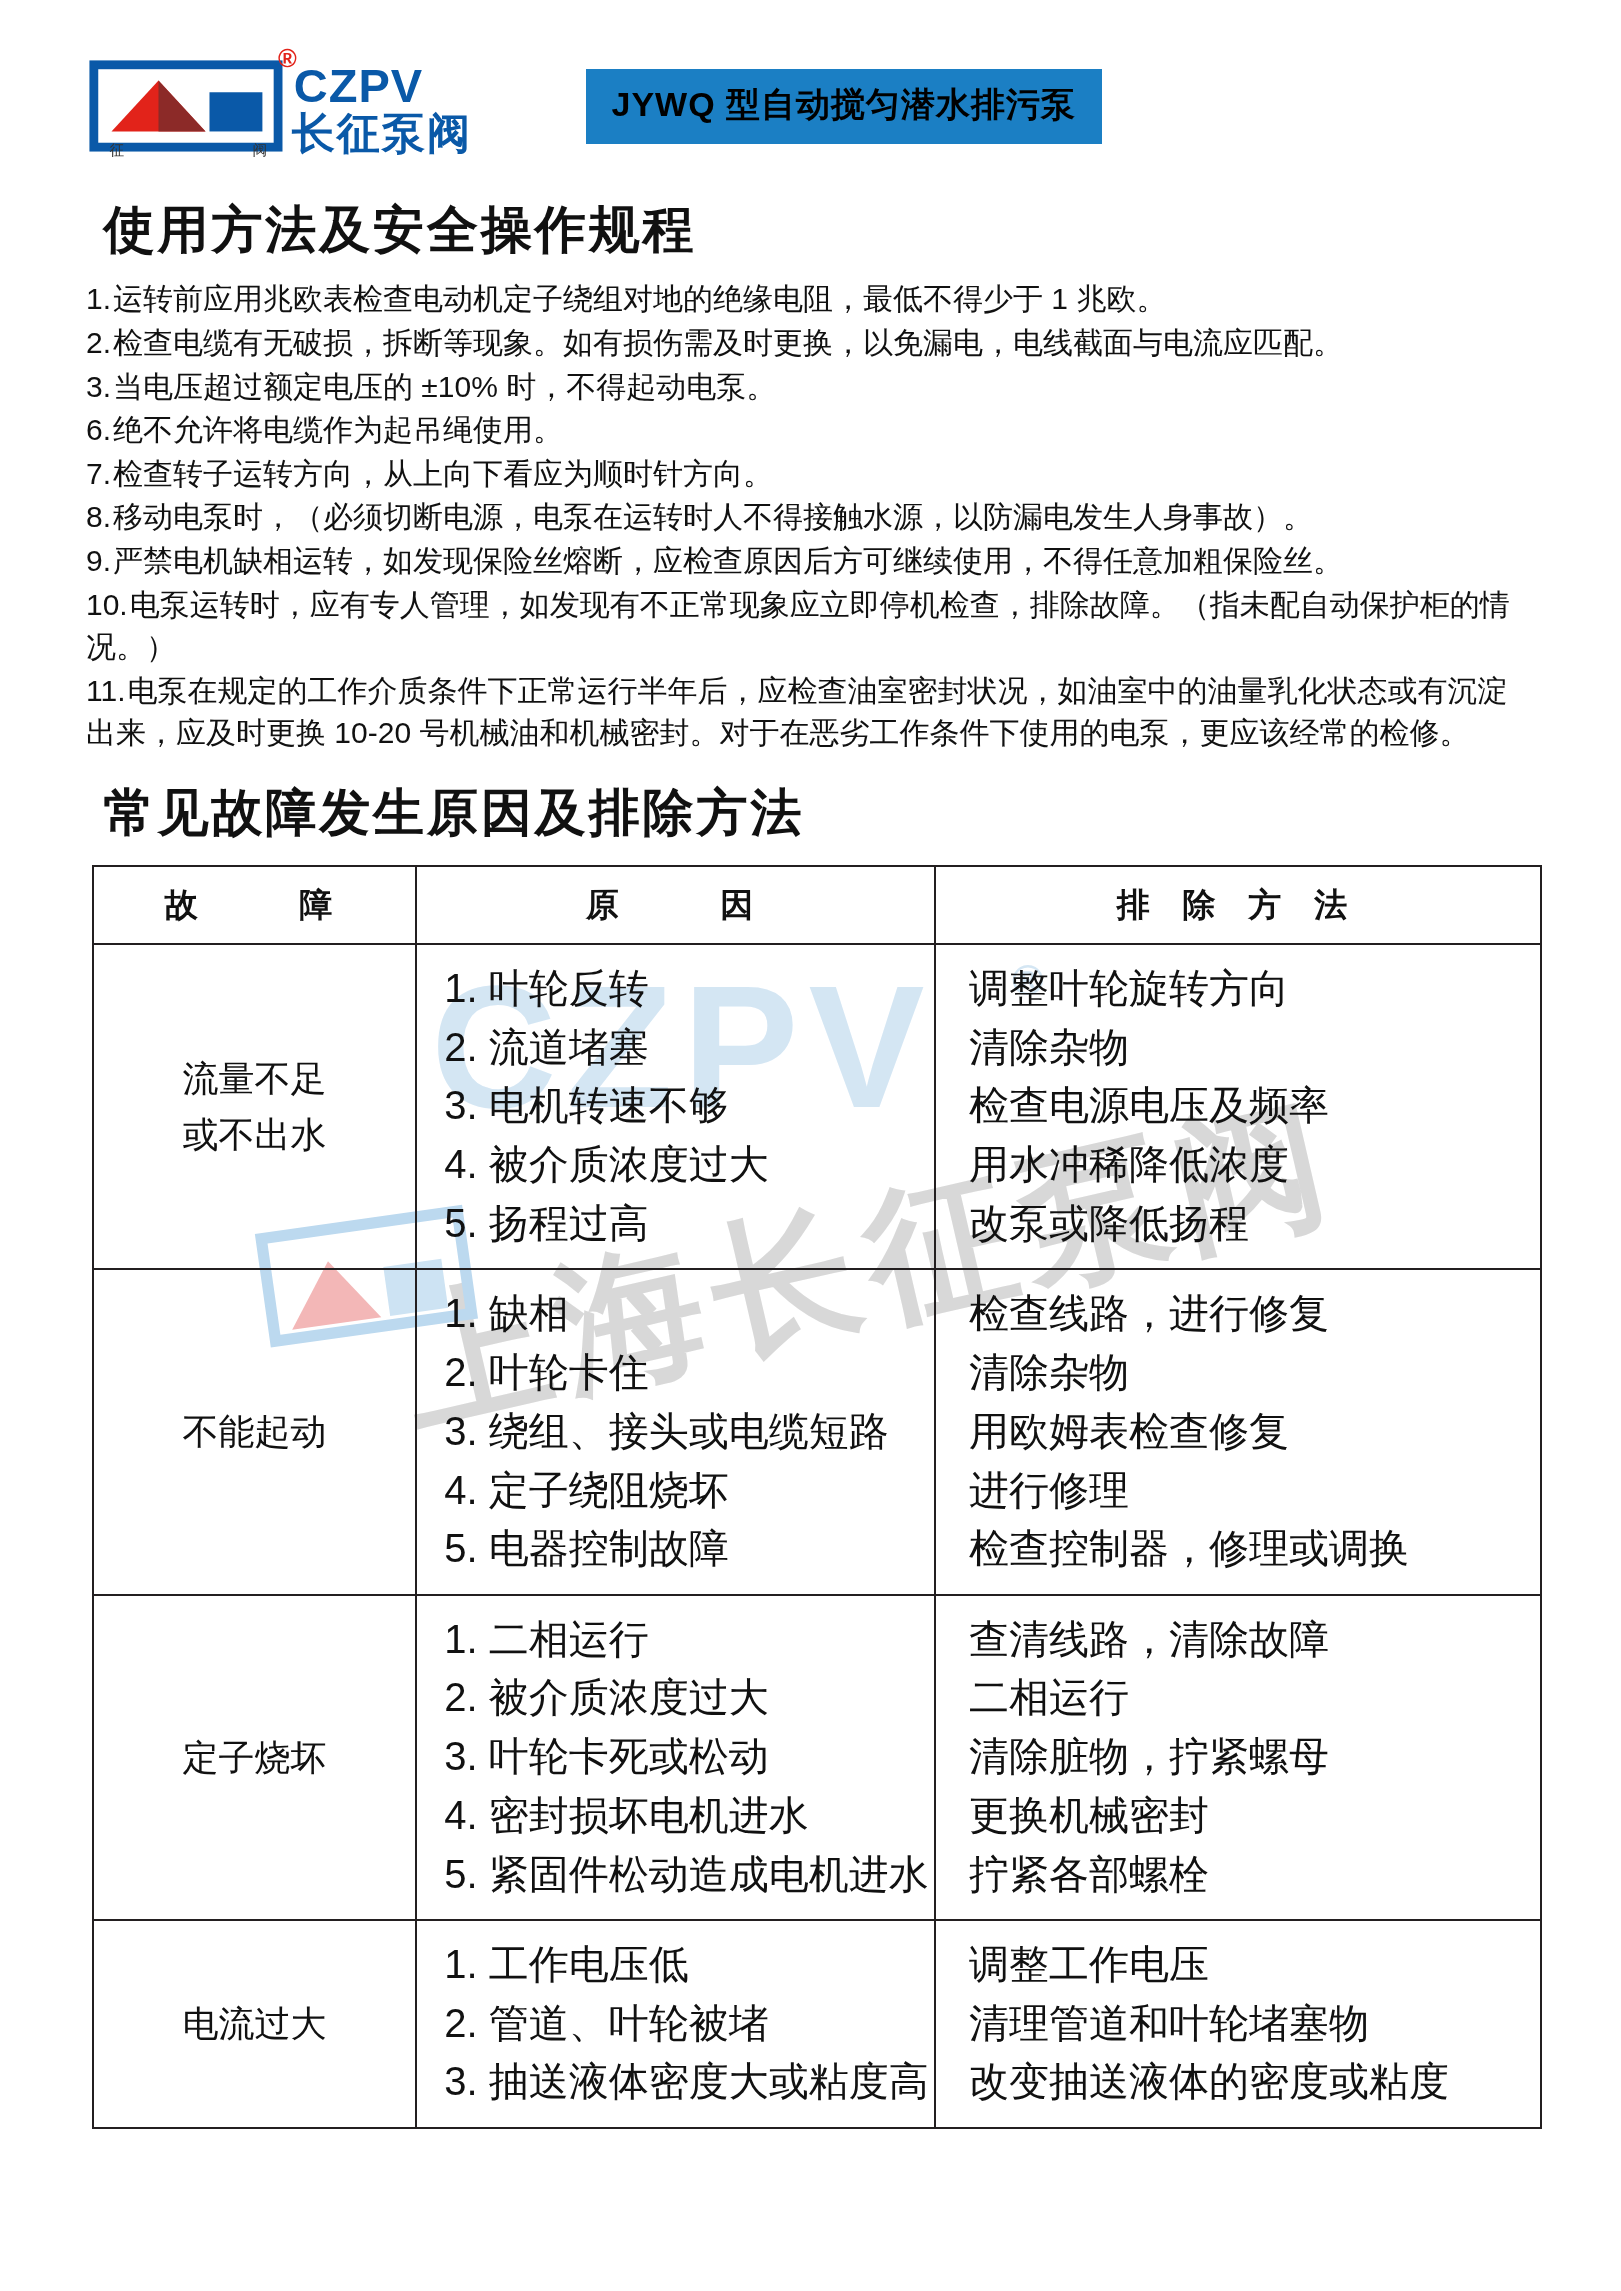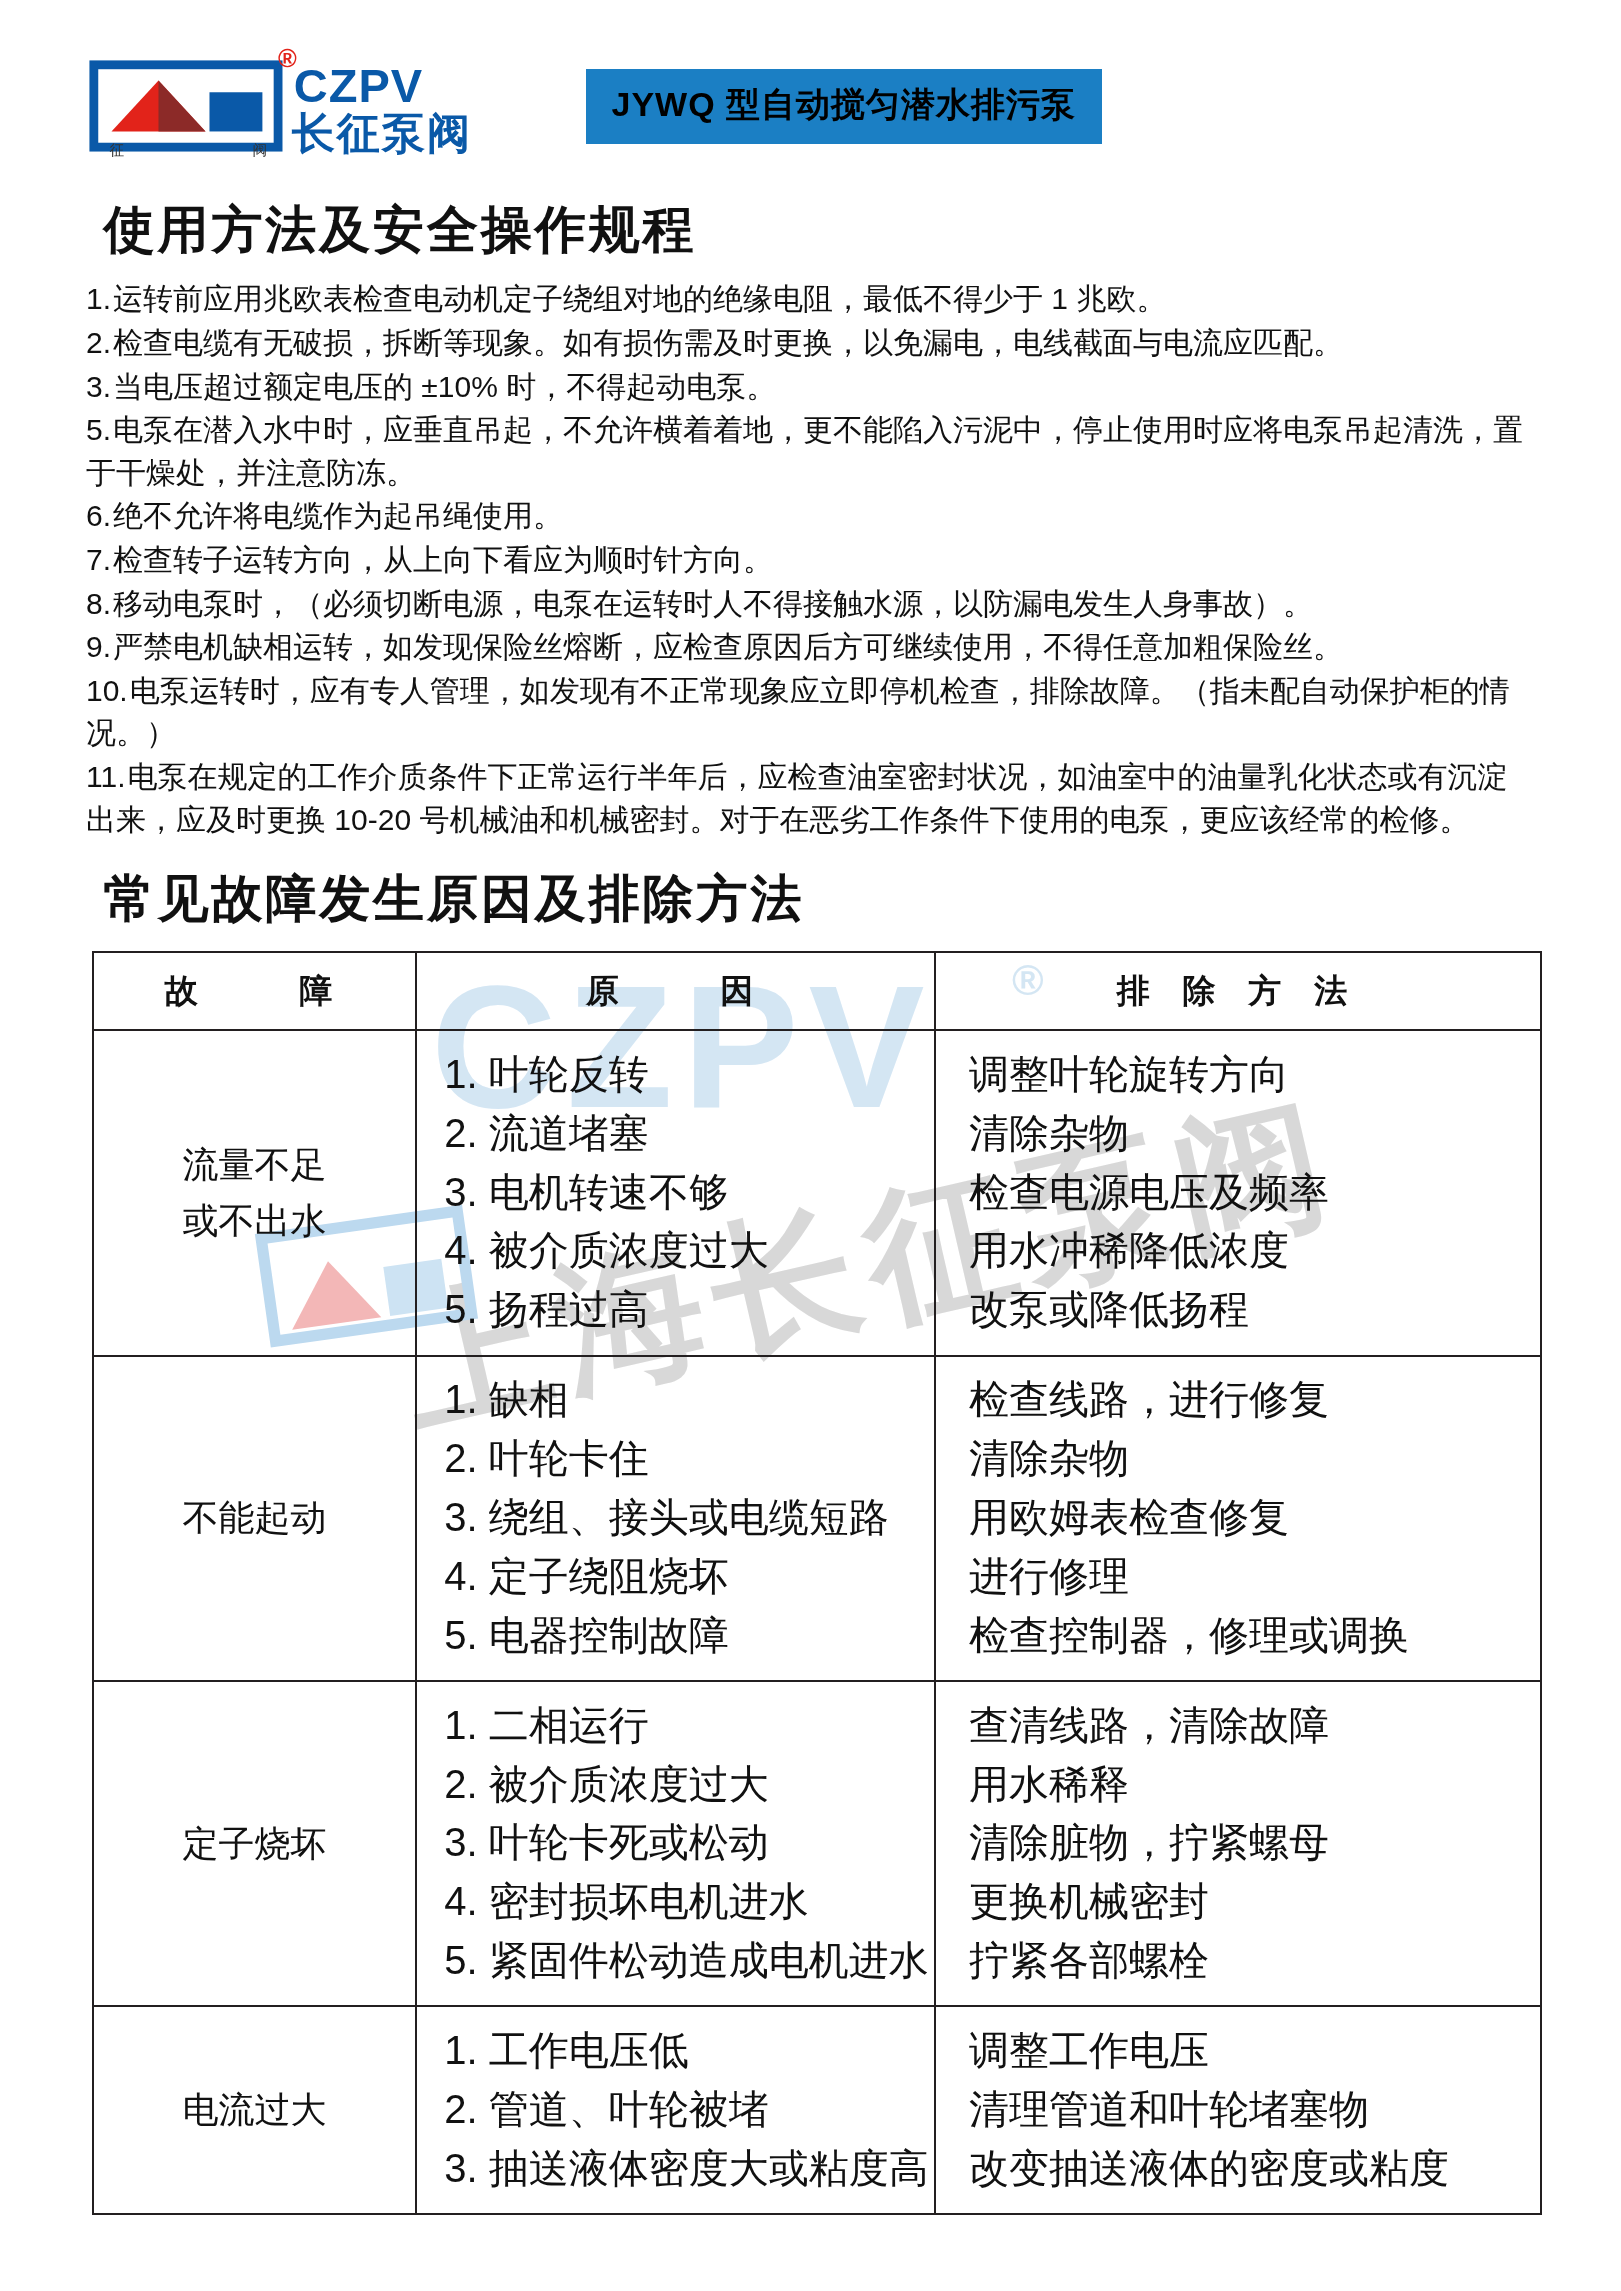--- a/index.html
+++ b/index.html
@@ -207,21 +207,20 @@
 
     <div class="title-banner">JYWQ 型自动搅匀潜水排污泵</div>
   </div>
 
   <h1 class="section-title">使用方法及安全操作规程</h1>
 
   <ol class="rules">
     <li><span class="num">1.</span><span>运转前应用兆欧表检查电动机定子绕组对地的绝缘电阻，最低不得少于 1 兆欧。</span></li>
     <li><span class="num">2.</span><span>检查电缆有无破损，拆断等现象。如有损伤需及时更换，以免漏电，电线截面与电流应匹配。</span></li>
     <li><span class="num">3.</span><span>当电压超过额定电压的 ±10% 时，不得起动电泵。</span></li>
-    <li><span class="num">5.</span><span>电泵在潜入水中时，应垂直吊起，不允许横着着地，更不能陷入污泥中，停止使用时应将电泵吊起清洗，置于干燥处，并注意防冻。</span></li>
     <li><span class="num">6.</span><span>绝不允许将电缆作为起吊绳使用。</span></li>
     <li><span class="num">7.</span><span>检查转子运转方向，从上向下看应为顺时针方向。</span></li>
     <li><span class="num">8.</span><span>移动电泵时，（必须切断电源，电泵在运转时人不得接触水源，以防漏电发生人身事故）。</span></li>
     <li><span class="num">9.</span><span>严禁电机缺相运转，如发现保险丝熔断，应检查原因后方可继续使用，不得任意加粗保险丝。</span></li>
     <li><span class="num">10.</span><span>电泵运转时，应有专人管理，如发现有不正常现象应立即停机检查，排除故障。（指未配自动保护柜的情况。）</span></li>
     <li><span class="num">11.</span><span>电泵在规定的工作介质条件下正常运行半年后，应检查油室密封状况，如油室中的油量乳化状态或有沉淀出来，应及时更换 10-20 号机械油和机械密封。对于在恶劣工作条件下使用的电泵，更应该经常的检修。</span></li>
   </ol>
 
   <h1 class="section-title2">常见故障发生原因及排除方法</h1>
 
@@ -289,21 +288,21 @@
           <ol>
             <li>1. 二相运行</li>
             <li>2. 被介质浓度过大</li>
             <li>3. 叶轮卡死或松动</li>
             <li>4. 密封损坏电机进水</li>
             <li>5. 紧固件松动造成电机进水</li>
           </ol>
         </td>
         <td class="fix">
           <div>查清线路，清除故障</div>
-          <div>用水稀释</div>
+          <div>二相运行</div>
           <div>清除脏物，拧紧螺母</div>
           <div>更换机械密封</div>
           <div>拧紧各部螺栓</div>
         </td>
       </tr>
 
       <tr>
         <td class="fault-name">电流过大</td>
         <td class="cause">
           <ol>

